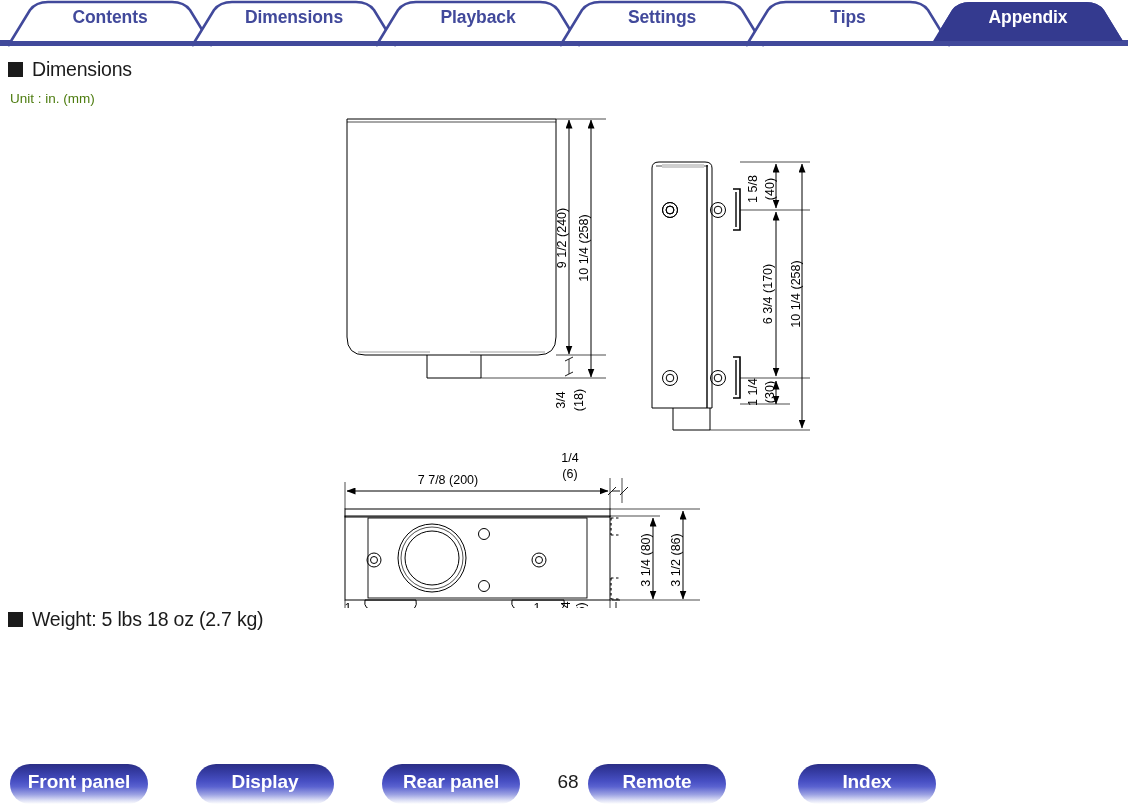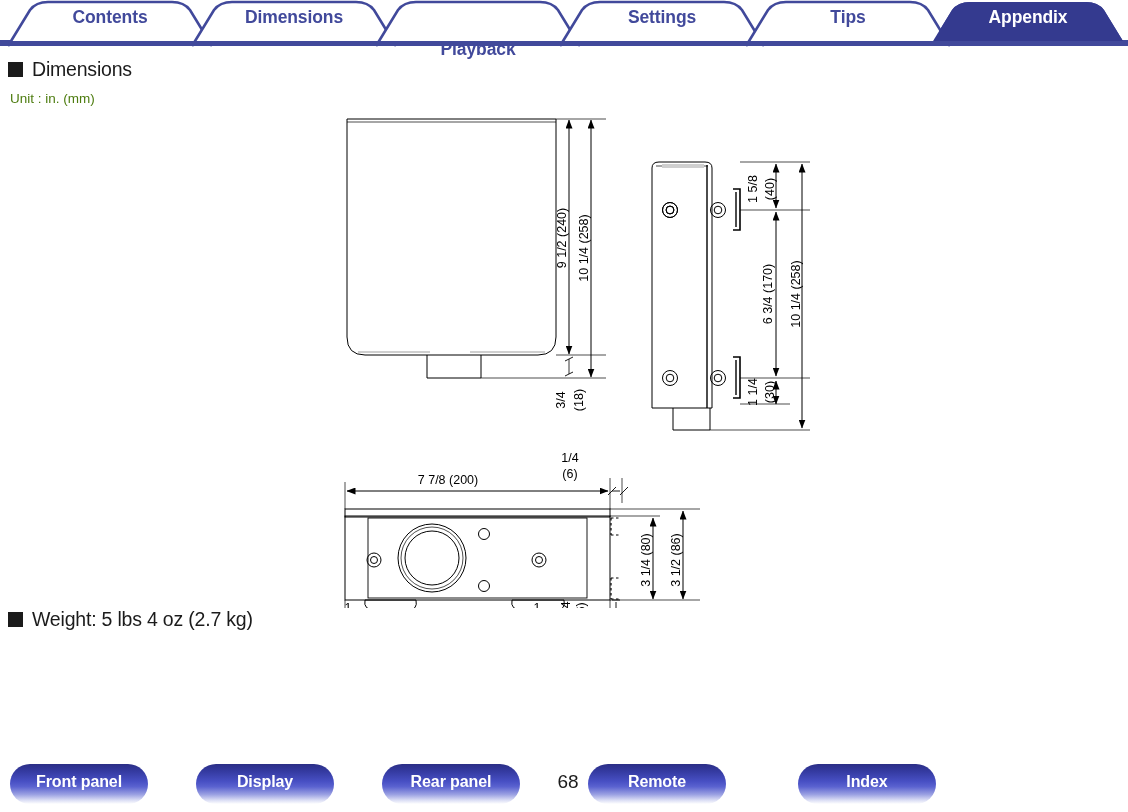--- a/index.html
+++ b/index.html
@@ -91,21 +91,21 @@
         #5b63d0 57%,
         #9aa0e2 76%,
         #d9dcf4 90%,
         #ffffff 100%);
     display: flex;
     align-items: center;
     justify-content: center;
     cursor: pointer;
   }
   .pill span {
-    font-size: 16px;
+    font-size: 19px;
     font-weight: bold;
     color: #ffffff;
     letter-spacing: -0.1px;
     margin-top: -4px;
     white-space: nowrap;
   }
   #page-num {
     position: absolute;
     top: 16px;
     width: 52px;
@@ -152,21 +152,21 @@
       <path d="M 376 46 L 398 10 Q 404 2 416 2 L 540 2 Q 552 2 558 10 L 580 46" fill="#ffffff" stroke="#41499b" stroke-width="2.6"></path>
       <path d="M 560 46 L 582 10 Q 588 2 600 2 L 724 2 Q 736 2 742 10 L 764 46" fill="#ffffff" stroke="#41499b" stroke-width="2.6"></path>
       <path d="M 746 46 L 768 10 Q 774 2 786 2 L 910 2 Q 922 2 928 10 L 950 46" fill="#ffffff" stroke="#41499b" stroke-width="2.6"></path>
 
       <path d="M 930 46 L 952 10 Q 958 2 970 2 L 1086 2 Q 1098 2 1104 10 L 1126 46 Z" fill="#343a8f"></path>
       <rect x="0" y="41" width="1128" height="5" fill="#41499b"></rect>
     </svg>
 
     <div class="tab-label" style="left:30px;  width:160px;">Contents</div>
     <div class="tab-label" style="left:214px; width:160px;">Dimensions</div>
-    <div class="tab-label" style="left:398px; width:160px;margin-top:32px;">Playback</div>
+    <div class="tab-label" style="left:398px; width:160px;">Playback</div>
     <div class="tab-label" style="left:582px; width:160px;">Settings</div>
     <div class="tab-label" style="left:768px; width:160px;">Tips</div>
     <div class="tab-label active" style="left:950px; width:156px;">Appendix</div>
   </div>
 
   <div id="content">
 
     <div class="sec-head" style="left:8px; top:10px;">
       <span class="sq"></span>
       <span class="sec-title">Dimensions</span>
@@ -336,21 +336,21 @@
           <text x="537" y="564" text-anchor="middle">1</text>
           <text x="537" y="577" text-anchor="middle" font-size="11">(23)</text>
           <text x="570" y="562" transform="rotate(-90 570 562)" text-anchor="middle">1/4</text>
           <text x="585" y="562" transform="rotate(-90 585 562)" text-anchor="middle">(6)</text>
         </g>
       </svg>
     </div>
 
     <div class="sec-head" style="left:8px; top:560px;">
       <span class="sq"></span>
-      <span class="sec-title">Weight: 5 lbs 4 oz (2.7 kg)</span>
+      <span class="sec-title">Weight: 5 lbs 18 oz (2.7 kg)</span>
     </div>
   </div>
 
   <div id="bottombar">
     <div class="pill" style="left:10px;  width:138px;">
       <span>Front panel</span>
     </div>
     <div class="pill" style="left:196px; width:138px;">
       <span>Display</span>
     </div>

